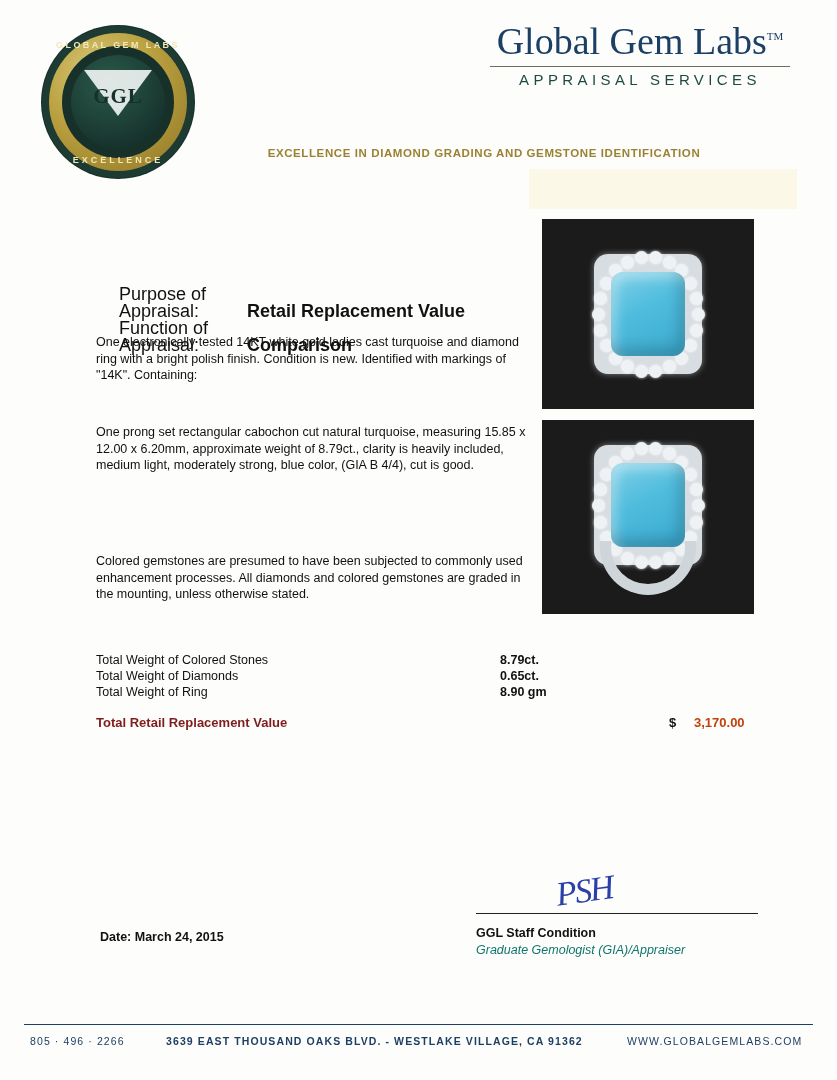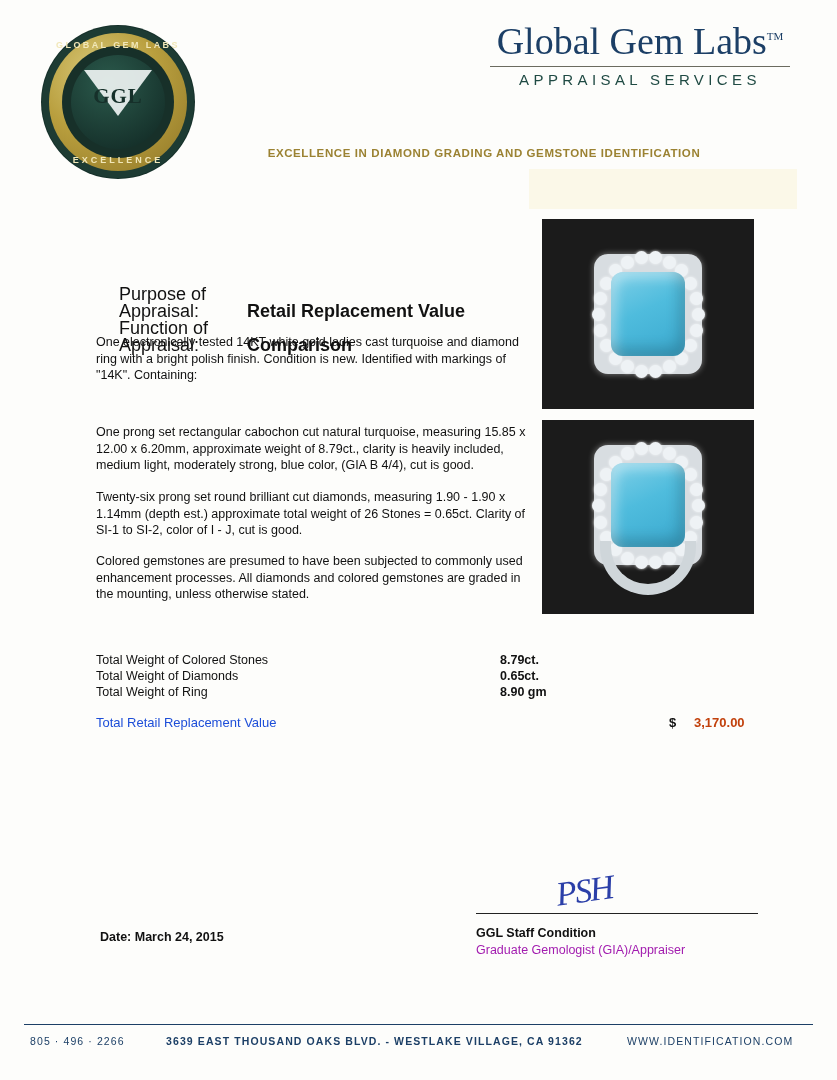--- a/index.html
+++ b/index.html
@@ -224,22 +224,22 @@
     left: 500px; top: 652px;
     font-size: 12.5px;
     line-height: 16px;
     font-weight: bold;
     color: #111;
   }
   .trrv {
     position: absolute;
     left: 96px; top: 715px;
     font-size: 13px;
-    font-weight: normal;
-    color: #1d4ed8;
+    font-weight: bold;
+    color: #7f1d1d;
   }
   .trrv-dollar {
     position: absolute;
     left: 669px; top: 715px;
     font-size: 13px;
     font-weight: bold;
     color: #111;
   }
   .trrv-amount {
     position: absolute;
@@ -270,21 +270,22 @@
     position: absolute;
     left: 476px; top: 926px;
     font-size: 12.5px;
     font-weight: bold;
     color: #111;
   }
   .sig-sub {
     position: absolute;
     left: 476px; top: 943px;
     font-size: 12.5px;
-    color: #a21caf;
+    font-style: italic;
+    color: #0f766e;
   }
   .date {
     position: absolute;
     left: 100px; top: 930px;
     font-size: 12.5px;
     font-weight: bold;
     color: #111;
   }
 
   
@@ -339,21 +340,20 @@
     <div>
       <span class="lab">Purpose of Appraisal:</span><span class="val">Retail Replacement Value</span>
     </div>
     <div>
       <span class="lab">Function of Appraisal:</span><span class="val">Comparison</span>
     </div>
   </div>
 
   <div class="para p1">One electronically tested 14KT white gold ladies cast turquoise and diamond ring with a bright polish finish. Condition is new. Identified with markings of "14K".  Containing:</div>
   <div class="para p2">One prong set rectangular cabochon cut natural turquoise, measuring 15.85 x 12.00 x 6.20mm,  approximate weight of 8.79ct., clarity is heavily included, medium light, moderately strong, blue color, (GIA B 4/4), cut is good.</div>
-  <div class="para p3">Twenty-six prong set round brilliant cut diamonds, measuring 1.90 - 1.90 x 1.14mm (depth est.) approximate total weight of 26 Stones = 0.65ct.  Clarity of SI-1 to SI-2, color of I - J, cut is good.</div>
   <div class="para p4">Colored gemstones are presumed to have been subjected to commonly used enhancement processes. All diamonds and colored gemstones are graded in the mounting, unless otherwise stated.</div>
 
   <div class="photo photo1">
     <div class="ring-a">
       <div class="halo"></div>
         <div class="halo-dots">
           <i style="left: 96%; top: 50%; margin-left: -6px; margin-top: -6px;"></i>
           <i style="left: 94.1367%; top: 63.5232%; margin-left: -6px; margin-top: -6px;"></i>
           <i style="left: 88.6977%; top: 75.9508%; margin-left: -6px; margin-top: -6px;"></i>
           <i style="left: 80.1236%; top: 86.276%; margin-left: -6px; margin-top: -6px;"></i>
@@ -429,15 +429,15 @@
 
   <div class="sig-script">PSH</div>
   <div class="sig-line"></div>
   <div class="sig-title">GGL Staff Condition</div>
   <div class="sig-sub">Graduate Gemologist (GIA)/Appraiser</div>
   <div class="date">Date: March 24, 2015</div>
 
   <div class="footer-rule"></div>
   <div class="footer f-phone">805 · 496 · 2266</div>
   <div class="footer f-addr">3639 EAST THOUSAND OAKS BLVD. - WESTLAKE VILLAGE, CA 91362</div>
-  <div class="footer f-web">WWW.IDENTIFICATION.COM</div>
+  <div class="footer f-web">WWW.GLOBALGEMLABS.COM</div>
 
 </div>
 
 </body></html>

